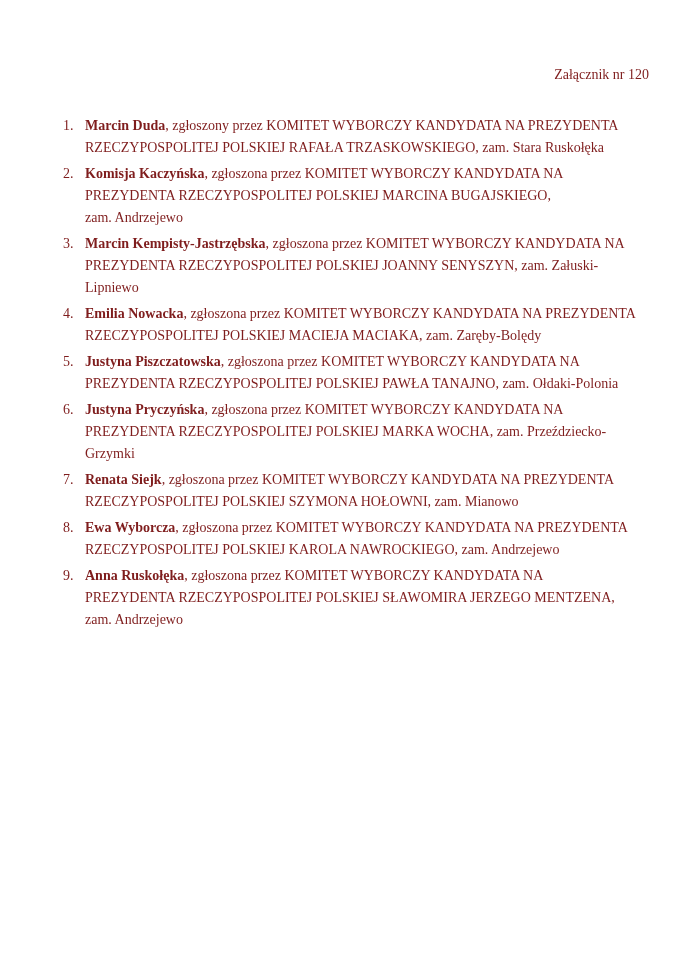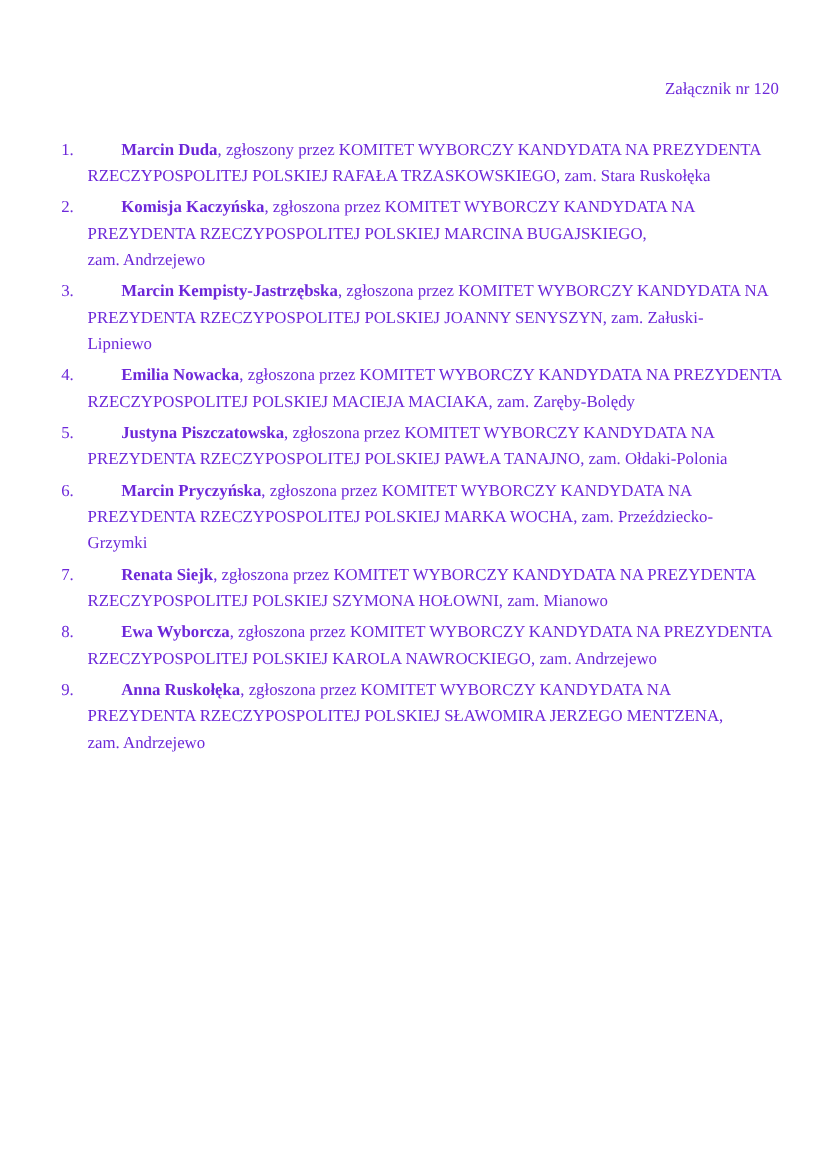--- a/index.html
+++ b/index.html
@@ -1,22 +1,22 @@
 <!DOCTYPE html>
 <html><head>
 <meta charset="utf-8">
 <style>
   html, body { margin: 0; padding: 0; background: #ffffff; }
   .page {
     width: 679px;
     height: 960px;
     box-sizing: border-box;
-    padding: 66px 10px 0 26px;
+    padding: 66px 10px 0 38px;
     background: #ffffff;
-    color: #6d28d9;
+    color: #7f1d1d;
     font-family: "Liberation Serif", "DejaVu Serif", serif;
     font-size: 14px;
     overflow: hidden;
   }
   .attachment-block {
     text-align: right;
     margin-right: 20px;
     line-height: 17px;
   }
   .intro {
@@ -32,21 +32,21 @@
     display: flex;
     line-height: 22px;
     margin-bottom: 4px;
   }
   .num {
     flex: none;
     width: 22px;
     margin-left: 25px;
   }
   .txt { flex: 1; }
-  .name { font-weight: bold; margin-left: 28px; }
+  .name { font-weight: bold; }
   .details { white-space: pre-line; }
 </style>
 </head>
 <body>
 
 <div class="page">
   <div class="attachment-block">
     <div>Załącznik nr 120</div>
   </div>
 
@@ -79,21 +79,21 @@
       </li>
 
   <li class="member">
         <span class="num">5.</span>
         <span class="txt"><b class="name">Justyna Piszczatowska</b><span class="details">, zgłoszona przez KOMITET WYBORCZY KANDYDATA NA
 PREZYDENTA RZECZYPOSPOLITEJ POLSKIEJ PAWŁA TANAJNO, zam. Ołdaki-Polonia</span></span>
       </li>
 
   <li class="member">
         <span class="num">6.</span>
-        <span class="txt"><b class="name">Marcin Pryczyńska</b><span class="details">, zgłoszona przez KOMITET WYBORCZY KANDYDATA NA
+        <span class="txt"><b class="name">Justyna Pryczyńska</b><span class="details">, zgłoszona przez KOMITET WYBORCZY KANDYDATA NA
 PREZYDENTA RZECZYPOSPOLITEJ POLSKIEJ MARKA WOCHA, zam. Przeździecko-
 Grzymki</span></span>
       </li>
 
   <li class="member">
         <span class="num">7.</span>
         <span class="txt"><b class="name">Renata Siejk</b><span class="details">, zgłoszona przez KOMITET WYBORCZY KANDYDATA NA PREZYDENTA
 RZECZYPOSPOLITEJ POLSKIEJ SZYMONA HOŁOWNI, zam. Mianowo</span></span>
       </li>
 

